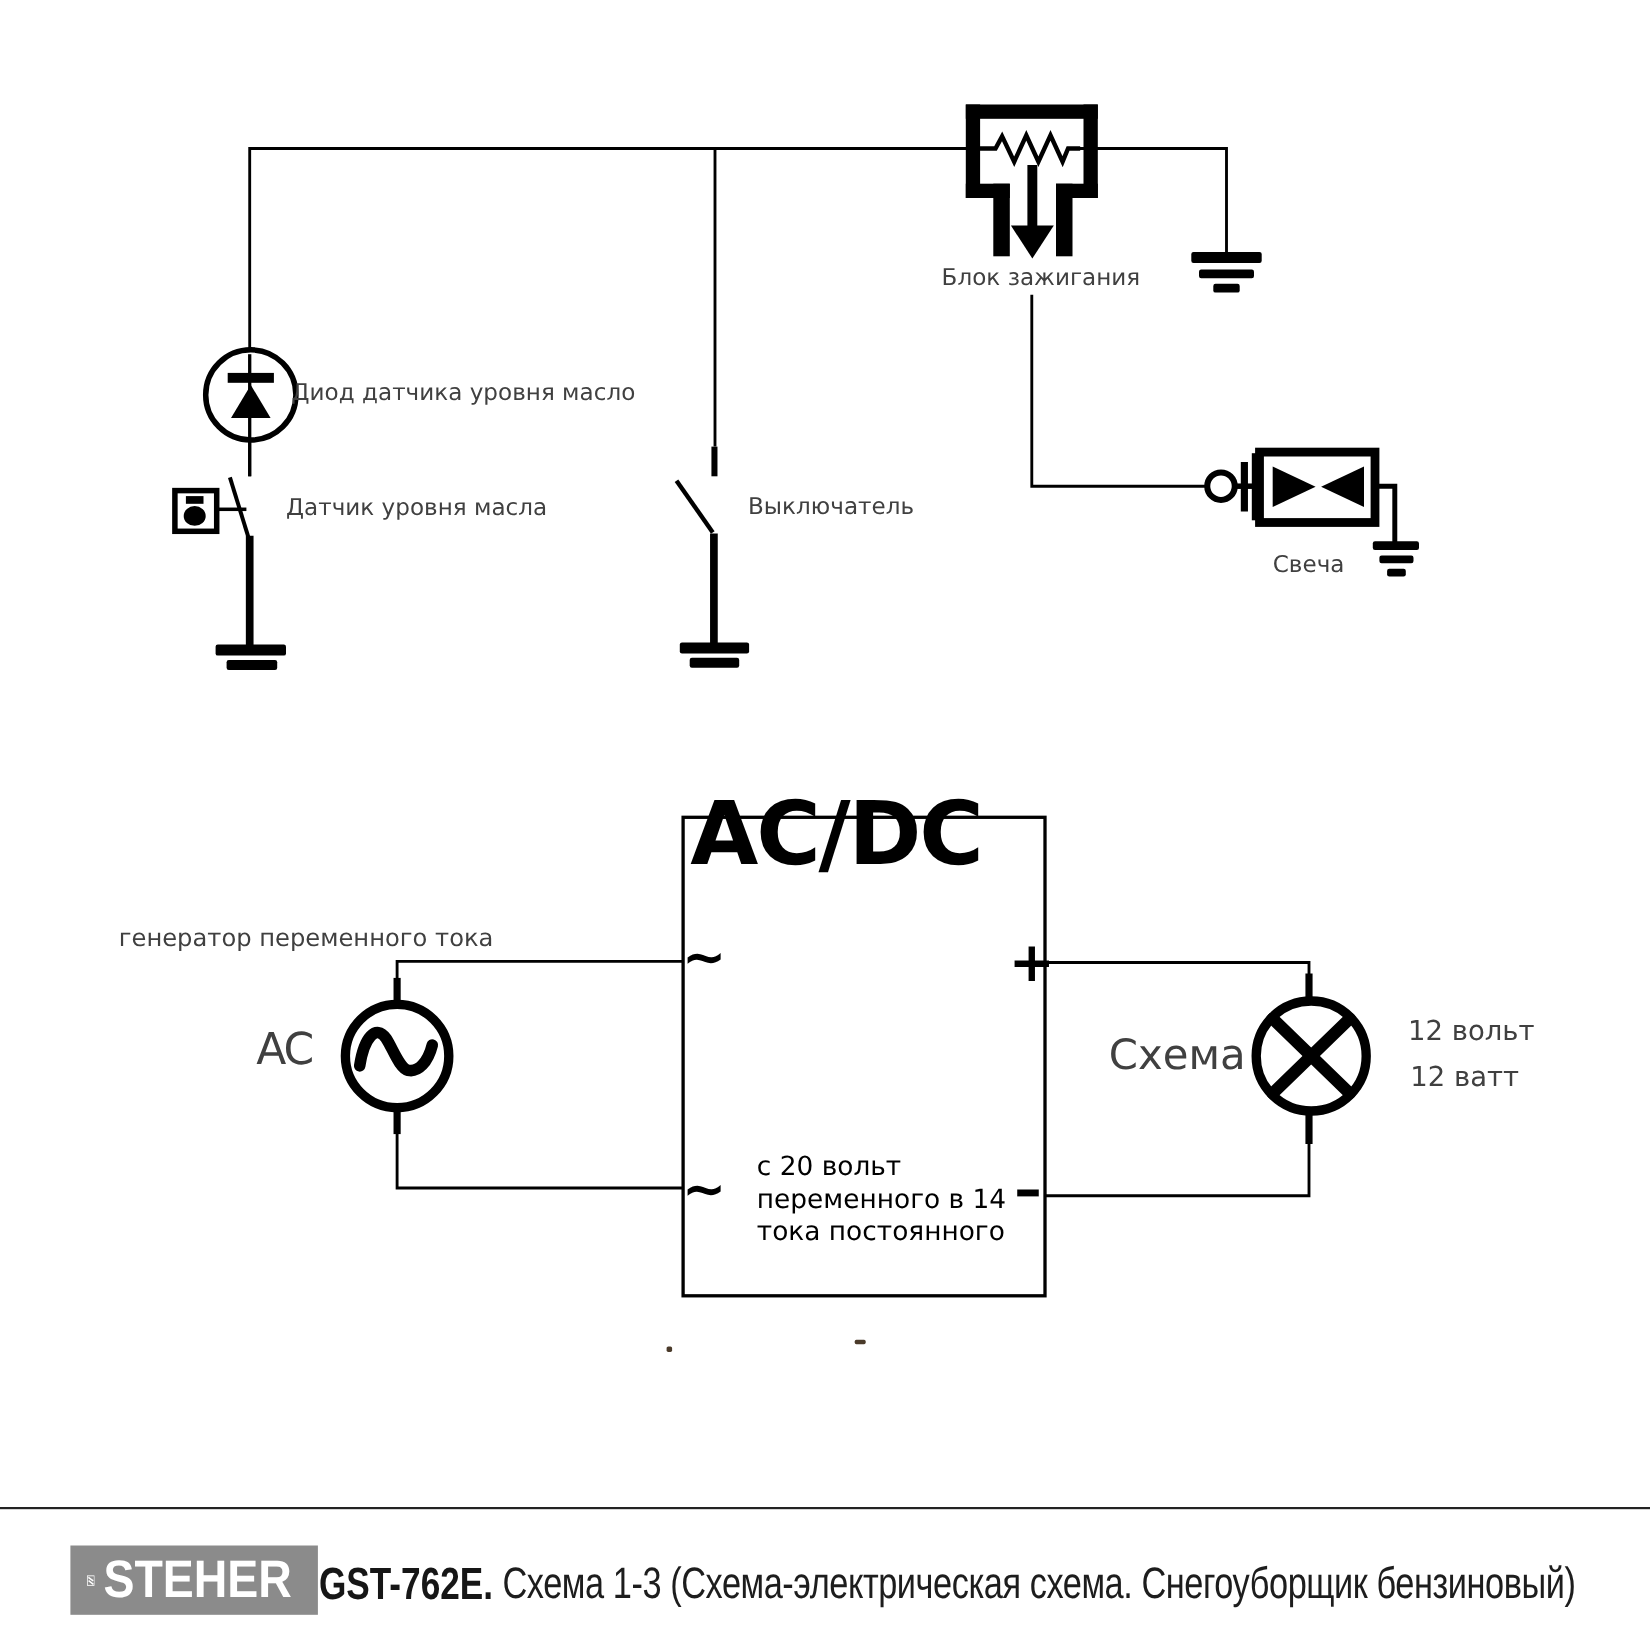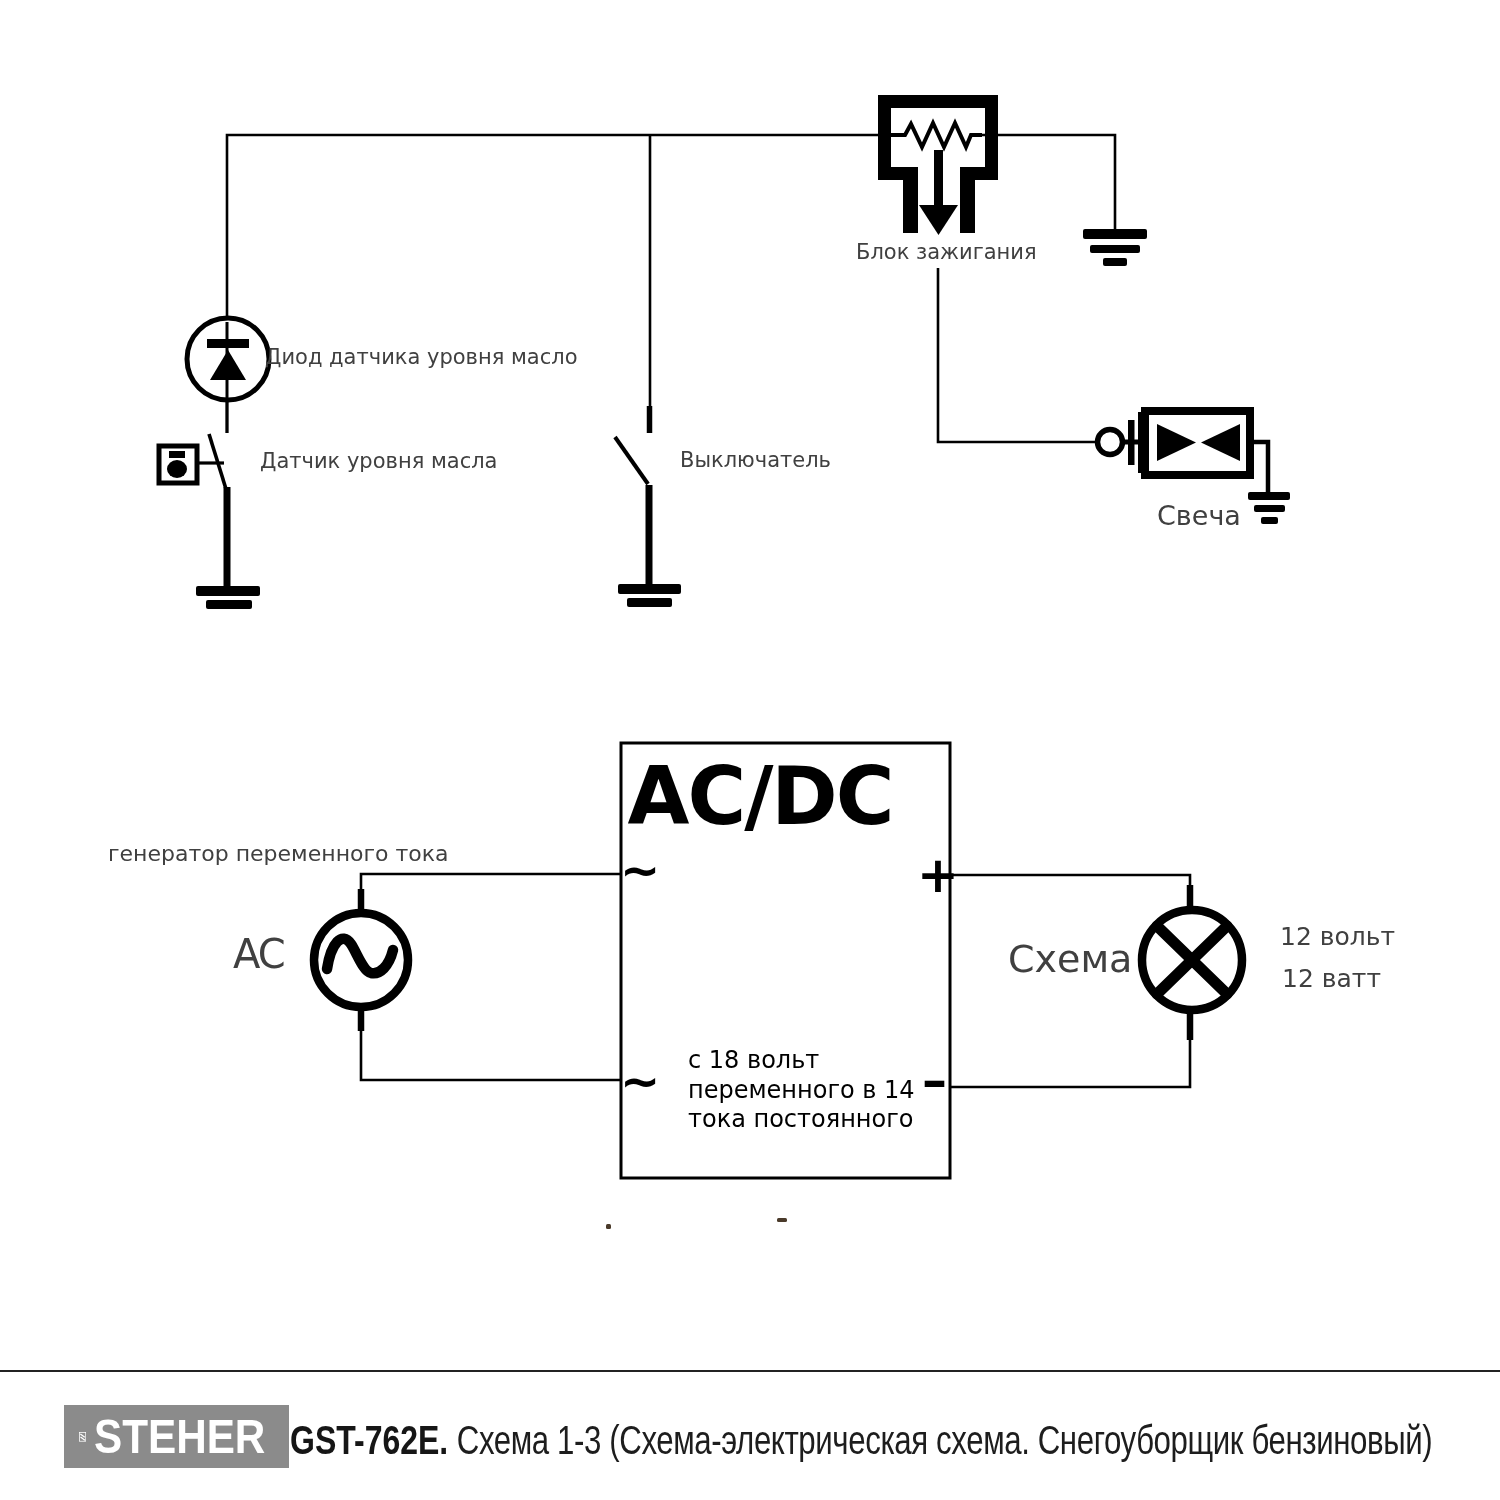--- a/index.html
+++ b/index.html
@@ -7,21 +7,21 @@
          font-family:"DejaVu Sans",sans-serif;color:#000;}
   #linework{position:absolute;left:0;top:0;}
   .lbl{position:absolute;white-space:nowrap;line-height:1.05;color:#404040;
        font-family:"DejaVu Sans",sans-serif;}
   .term{position:absolute;white-space:nowrap;font-weight:700;line-height:1;
         font-family:"DejaVu Sans",sans-serif;}
   #converter-name{position:absolute;left:621px;top:935px;width:329px;
       font-size:31px;line-height:42px;text-align:center;}
   #converter-note{position:absolute;left:688px;top:1046px;font-size:24px;
       line-height:29.5px;text-align:left;}
-  #acdc-title{position:absolute;left:621px;top:757px;width:278px;text-align:center;
+  #acdc-title{position:absolute;left:621px;top:718px;width:278px;text-align:center;
       font-size:80px;font-weight:700;letter-spacing:-2px;line-height:1;}
   #footer-rule{position:absolute;left:0;top:1370px;width:1500px;height:2px;background:#232323;}
   #brand-badge{position:absolute;left:22px;top:1405px;width:225px;height:63px;
       display:flex;align-items:center;}
   #brand-text{color:#fff;font-family:"Liberation Sans",sans-serif;font-weight:700;
       font-size:48px;line-height:1;transform:scaleX(0.88);transform-origin:left center;
       margin-left:8px;letter-spacing:0px;}
   #footer-line{position:absolute;left:290px;top:1410px;height:60px;display:flex;
       align-items:center;font-family:"Liberation Sans",sans-serif;
       transform:scaleX(0.78);transform-origin:left center;white-space:nowrap;color:#161616;}
@@ -142,31 +142,31 @@
   </svg>
 
   <div class="lbl" style="left:265px;top:346px;font-size:21px;">Диод датчика уровня масло</div>
 
   <div class="lbl" style="left:260px;top:450px;font-size:21px;">Датчик уровня масла</div>
 
   <div class="lbl" style="left:680px;top:449px;font-size:21px;">Выключатель</div>
 
   <div class="lbl" style="left:856px;top:241px;font-size:21px;">Блок зажигания</div>
 
-  <div class="lbl" style="left:1157px;top:502px;font-size:27px;">Свеча</div>
+  <div class="lbl" style="left:1157px;top:502px;font-size:21px;">Свеча</div>
 
   <div class="lbl" style="left:88px;top:842px;font-size:22px;margin-left:20px;">генератор переменного тока</div>
 
   <div class="lbl" style="left:233px;top:933px;font-size:40px;letter-spacing:-2px;">AC</div>
 
   <div id="acdc-title">AC/DC</div>
 
 
   <div id="converter-note">
-    <div>с 18 вольт</div>
+    <div>с 20 вольт</div>
     <div>переменного в 14</div>
     <div>тока постоянного</div>
   </div>
 
   <div class="term" style="left:620px;top:846px;font-size:48px;">~</div>
   <div class="term" style="left:917px;top:850px;font-size:50px;">+</div>
   <div class="term" style="left:620px;top:1057px;font-size:48px;">~</div>
   <div class="term" style="left:922px;top:1056px;font-size:50px;">–</div>
 
   <div class="lbl" style="left:1008px;top:940px;font-size:38px;">Схема</div>

